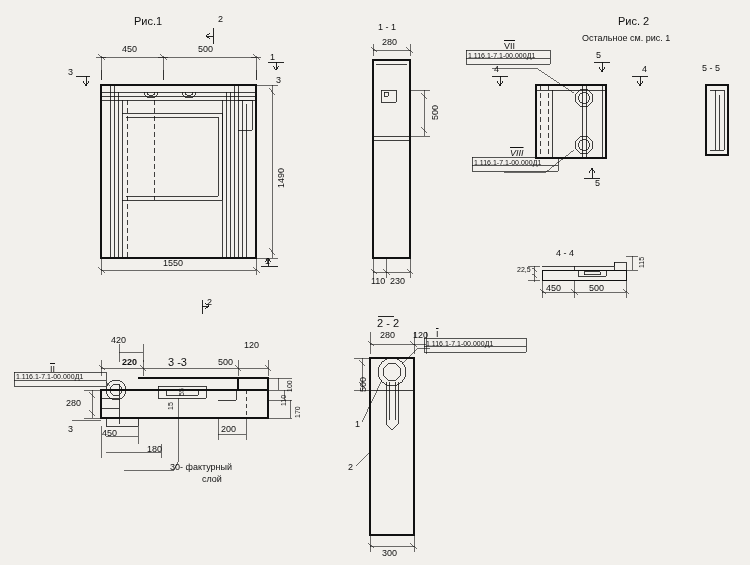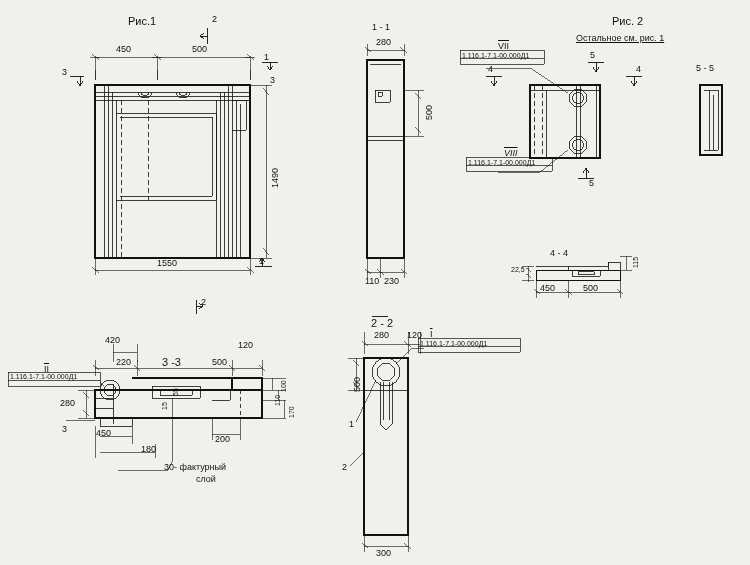--- a/index.html
+++ b/index.html
@@ -4,21 +4,21 @@
 <style>
   html,body{margin:0;padding:0;}
   body{
     width:750px;height:565px;
     background:#f2f0ec;
     font-family:"Liberation Sans", sans-serif;
     color:#1a1a1a;
     overflow:hidden;
     position:relative;
   }
-  #sheet{position:absolute;left:0;top:0;width:596px;height:565px;}
+  #sheet{position:absolute;left:6px;top:0;width:596px;height:565px;}
   .lbl{
     position:absolute;
     font-size:9px;
     line-height:10px;
     white-space:nowrap;
     color:#111;
     font-family:"Liberation Sans", sans-serif;
   }
   .lbl.xs{font-size:7px;line-height:8px;}
   .lbl.big{font-size:11px;}
@@ -274,53 +274,53 @@
   <div class="lbl rot" style="left:270px;top:188px;">1490</div>
   <div class="lbl" style="left:270px;top:75px;">3</div>
 
   <div class="lbl" style="left:372px;top:22px;">1 - 1</div>
   <div class="lbl" style="left:376px;top:37px;">280</div>
   <div class="lbl rot" style="left:424px;top:120px;">500</div>
   <div class="lbl" style="left:365px;top:276px;">110</div>
   <div class="lbl" style="left:384px;top:276px;">230</div>
 
   <div class="lbl big" style="left:612px;top:16px;">Рис. 2</div>
-  <div class="lbl" style="left:576px;top:33px;text-decoration:underline;">Остальное  см.  рис. 1</div>
+  <div class="lbl" style="left:576px;top:33px;">Остальное  см.  рис. 1</div>
   <div class="lbl ul" style="left:498px;top:41px;">VII</div>
   <div class="lbl xs" style="left:462px;top:52px;">1.116.1-7.1-00.000Д1</div>
   <div class="lbl ul" style="left:504px;top:148px;font-style:italic;">VIII</div>
   <div class="lbl xs" style="left:468px;top:159px;">1.116.1-7.1-00.000Д1</div>
   <div class="lbl" style="left:488px;top:64px;">4</div>
   <div class="lbl" style="left:636px;top:64px;">4</div>
   <div class="lbl" style="left:590px;top:50px;">5</div>
   <div class="lbl" style="left:589px;top:178px;">5</div>
 
   <div class="lbl" style="left:696px;top:63px;">5 - 5</div>
 
   <div class="lbl" style="left:550px;top:248px;">4 - 4</div>
   <div class="lbl xs" style="left:511px;top:266px;">22,5</div>
   <div class="lbl rot xs" style="left:632px;top:268px;">115</div>
   <div class="lbl" style="left:540px;top:283px;">450</div>
   <div class="lbl" style="left:583px;top:283px;">500</div>
 
   <div class="lbl big" style="left:162px;top:322px;margin-top:35px;">3 -3</div>
   <div class="lbl" style="left:105px;top:335px;">420</div>
-  <div class="lbl" style="left:116px;top:357px;">220</div>
+  <div class="lbl" style="left:116px;top:357px;font-weight:bold;">220</div>
   <div class="lbl" style="left:212px;top:357px;">500</div>
   <div class="lbl" style="left:238px;top:340px;">120</div>
   <div class="lbl rot xs" style="left:172px;top:396px;">55</div>
   <div class="lbl rot xs" style="left:161px;top:410px;">15</div>
   <div class="lbl rot xs" style="left:280px;top:392px;">100</div>
   <div class="lbl rot xs" style="left:274px;top:406px;">110</div>
   <div class="lbl rot xs" style="left:288px;top:418px;">170</div>
   <div class="lbl" style="left:60px;top:398px;">280</div>
   <div class="lbl" style="left:62px;top:424px;">3</div>
   <div class="lbl" style="left:96px;top:428px;">450</div>
   <div class="lbl" style="left:101px;top:444px;margin-left:40px;">180</div>
-  <div class="lbl" style="left:215px;top:424px;margin-top:10px;">200</div>
+  <div class="lbl" style="left:215px;top:424px;">200</div>
   <div class="lbl ul" style="left:44px;top:364px;">II</div>
   <div class="lbl xs" style="left:10px;top:373px;">1.116.1-7.1-00.000Д1</div>
   <div class="lbl" style="left:164px;top:462px;">30- фактурный</div>
   <div class="lbl" style="left:196px;top:474px;">слой</div>
 
   <div class="lbl big" style="left:371px;top:318px;">2 - 2</div>
   <div class="lbl" style="left:374px;top:330px;">280</div>
   <div class="lbl" style="left:407px;top:330px;">120</div>
   <div class="lbl rot" style="left:352px;top:392px;">500</div>
   <div class="lbl" style="left:376px;top:548px;">300</div>

